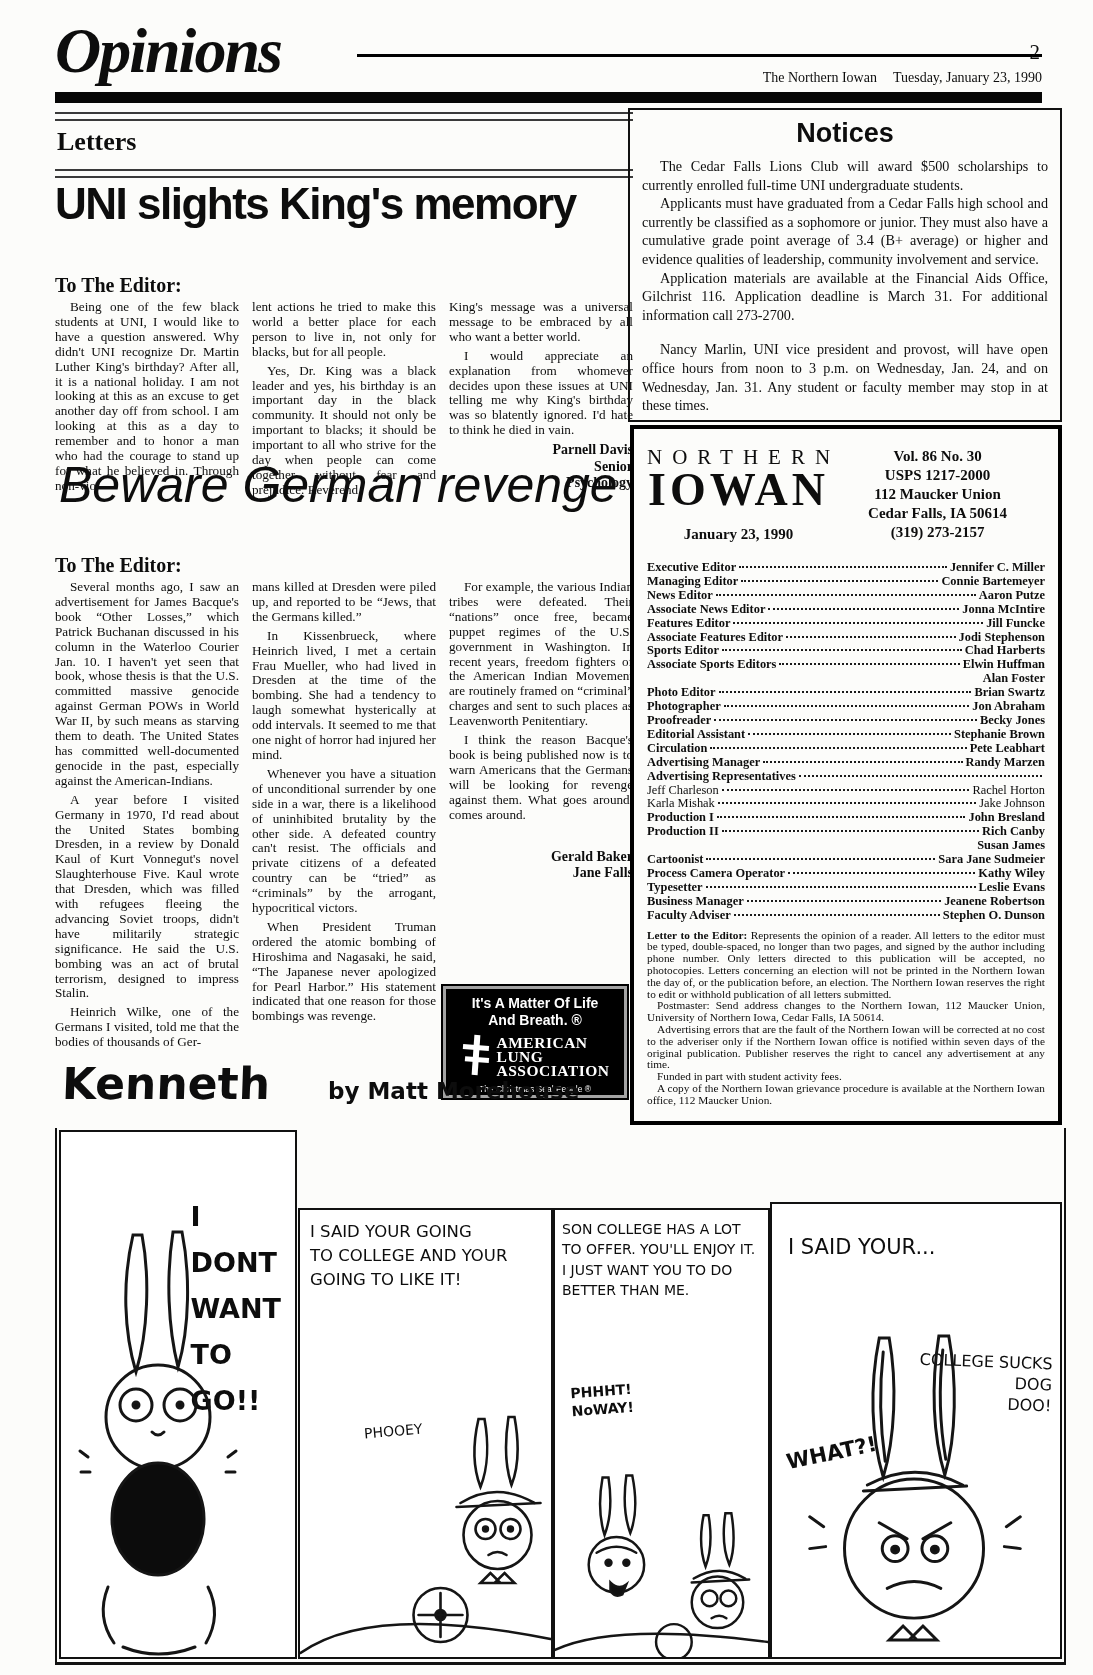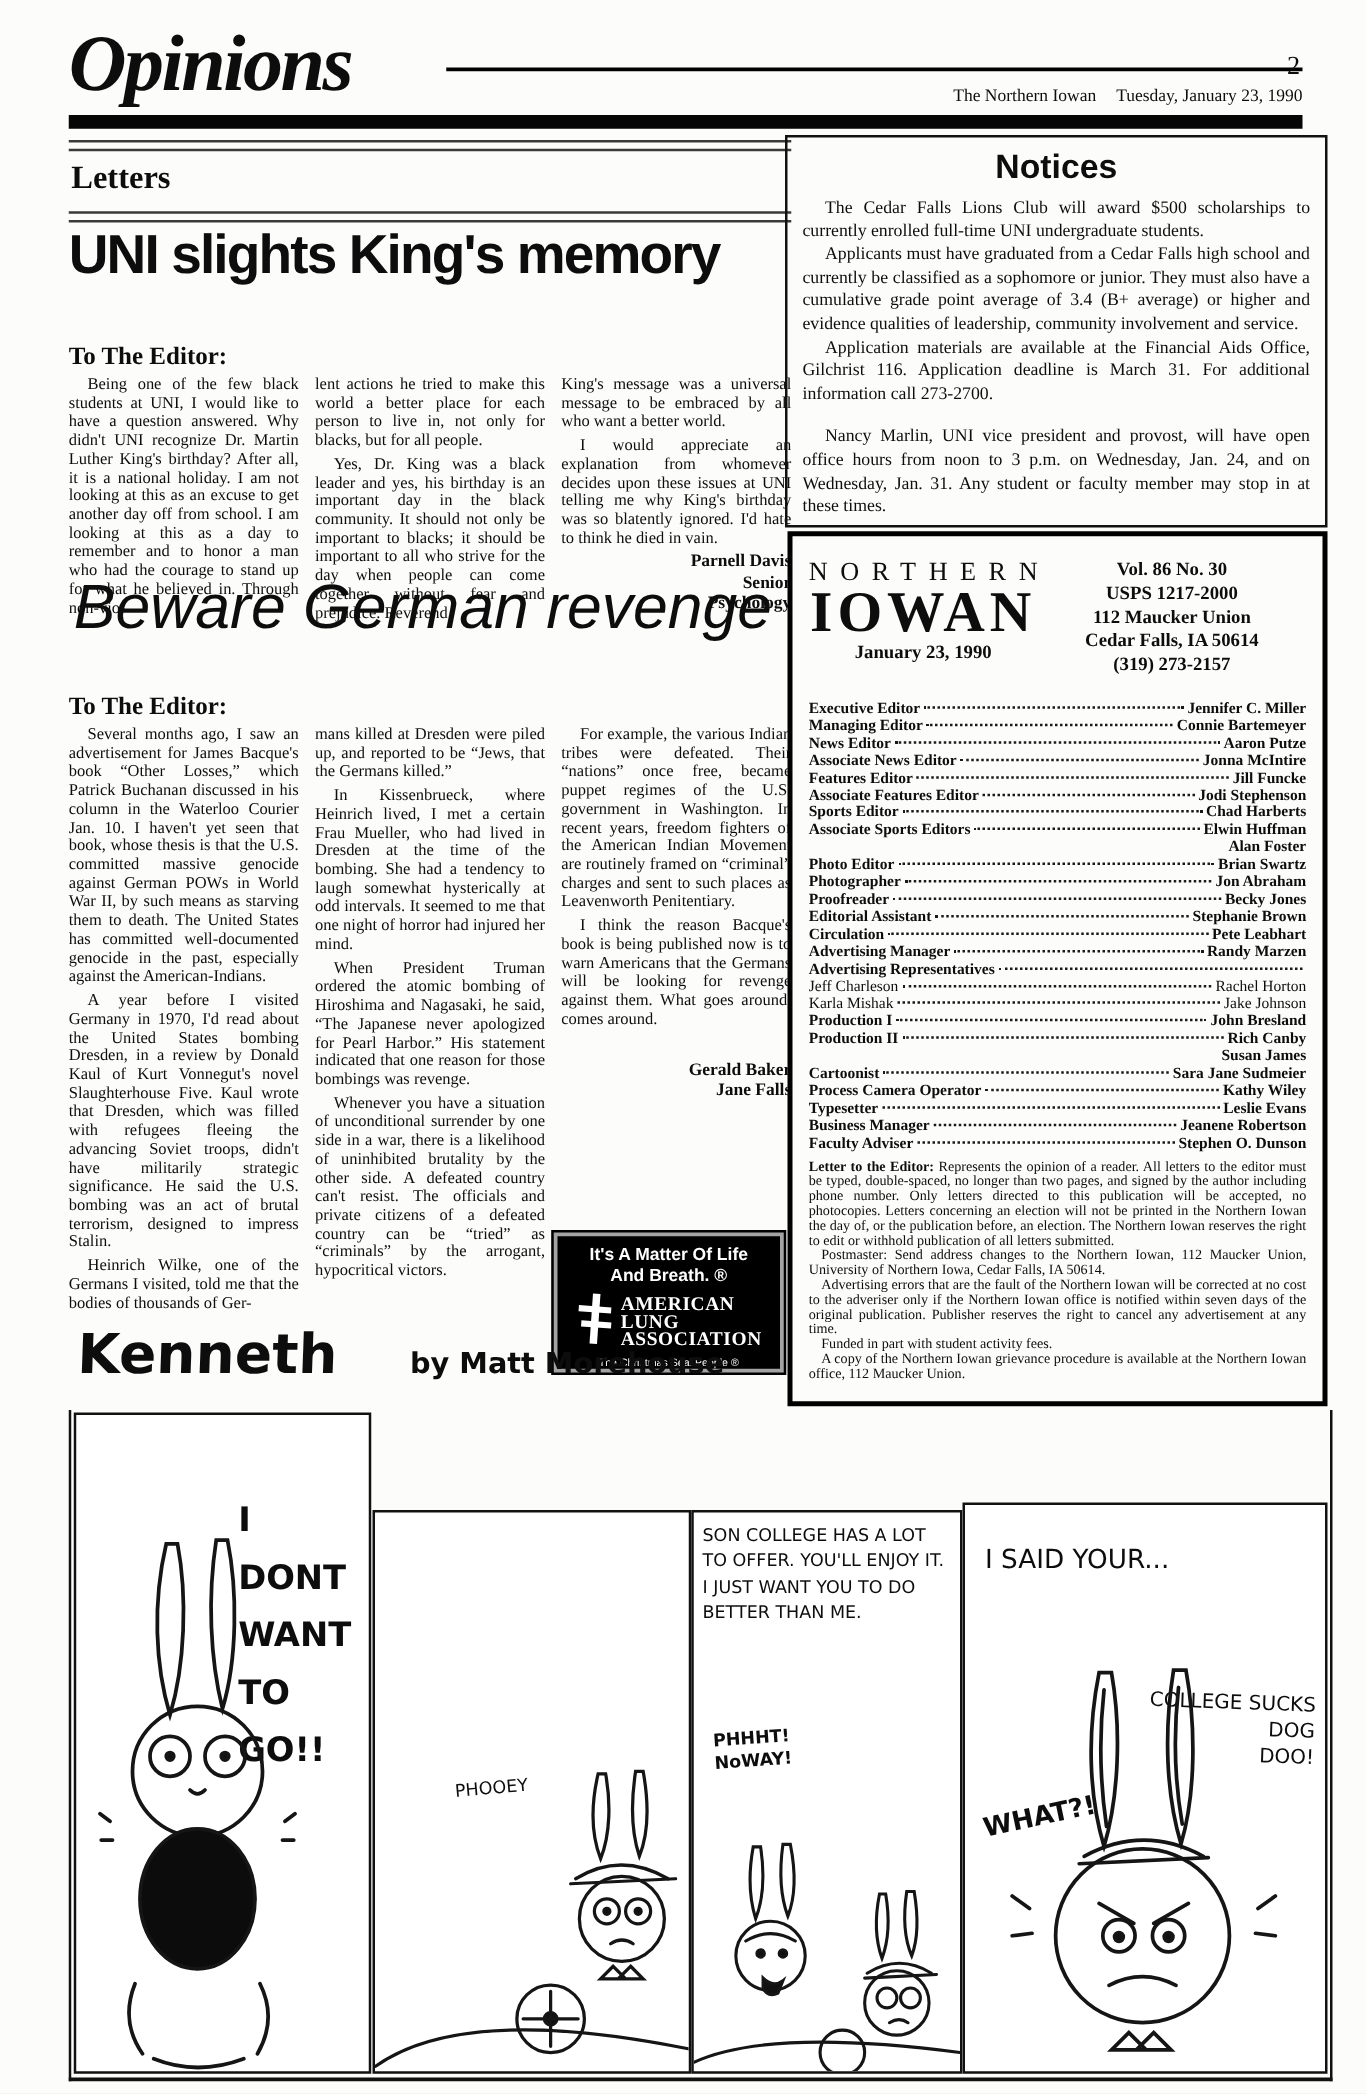--- a/index.html
+++ b/index.html
@@ -49,21 +49,21 @@
   .notices{position:absolute;top:0;left:0;right:0;height:314px;border:2px solid #111;box-sizing:border-box;padding:4px 12px;}
   .notices h2{text-align:center;font:700 27px "Liberation Sans","DejaVu Sans",sans-serif;margin:4px 0 8px;}
   .notices p{font-size:14.2px;line-height:18.6px;text-align:justify;margin:0;text-indent:18px;}
   .notices p:last-child{margin-top:16px;}
 
   .mastbox{position:absolute;top:317px;left:2px;right:0;height:700px;border:4px solid #000;box-sizing:border-box;padding:8px 13px;overflow:hidden;}
   .mast-top{display:flex;margin-top:8px;}
   .mast-logo{width:46%;text-align:center;}
   .mast-northern{font-size:21px;letter-spacing:10px;}
   .mast-iowan{font:700 46px/40px "Liberation Serif",serif;letter-spacing:4px;}
-  .mast-date{font-weight:700;font-size:15px;margin-top:4px;}
+  .mast-date{font-weight:700;font-size:15px;margin-top:16px;}
   .mast-vol{width:54%;text-align:center;font-weight:700;font-size:15px;line-height:19px;padding-top:2px;}
   .staff{margin-top:18px;}
   .staff-row{display:flex;align-items:baseline;font-size:12.4px;line-height:13.9px;}
   .staff-row .role{font-weight:700;white-space:nowrap;}
   .staff-row .leader{flex:1;border-bottom:2px dotted #1a1a1a;margin:0 3px;transform:translateY(-3px);min-width:6px;}
   .staff-row .nm{font-weight:700;white-space:nowrap;}
   .staff-row.plain .role,.staff-row.plain .nm{font-weight:400;}
   .staff-row.cont{justify-content:flex-end;}
   .policy{margin-top:7px;font-size:11.3px;line-height:11.8px;text-align:justify;}
   .policy p{margin:0;text-indent:10px;}
@@ -142,22 +142,22 @@
 
     <div class="cols cols2">
       <div class="tcol">
           <p>Several months ago, I saw an advertisement for James Bacque's book “Other Losses,” which Patrick Buchanan discussed in his column in the Waterloo Courier Jan. 10. I haven't yet seen that book, whose thesis is that the U.S. committed massive genocide against German POWs in World War II, by such means as starving them to death. The United States has committed well-documented genocide in the past, especially against the American-Indians.</p>
           <p>A year before I visited Germany in 1970, I'd read about the United States bombing Dresden, in a review by Donald Kaul of Kurt Vonnegut's novel Slaughterhouse Five. Kaul wrote that Dresden, which was filled with refugees fleeing the advancing Soviet troops, didn't have militarily strategic significance. He said the U.S. bombing was an act of brutal terrorism, designed to impress Stalin.</p>
           <p>Heinrich Wilke, one of the Germans I visited, told me that the bodies of thousands of Ger-</p>
         </div>
       <div class="tcol cont">
           <p>mans killed at Dresden were piled up, and reported to be “Jews, that the Germans killed.”</p>
           <p>In Kissenbrueck, where Heinrich lived, I met a certain Frau Mueller, who had lived in Dresden at the time of the bombing. She had a tendency to laugh somewhat hysterically at odd intervals. It seemed to me that one night of horror had injured her mind.</p>
+          <p>Whenever you have a situation of unconditional surrender by one side in a war, there is a likelihood of uninhibited brutality by the other side. A defeated country can't resist. The officials and private citizens of a defeated country can be “tried” as “criminals” by the arrogant, hypocritical victors.</p>
           <p>When President Truman ordered the atomic bombing of Hiroshima and Nagasaki, he said, “The Japanese never apologized for Pearl Harbor.” His statement indicated that one reason for those bombings was revenge.</p>
-          <p>Whenever you have a situation of unconditional surrender by one side in a war, there is a likelihood of uninhibited brutality by the other side. A defeated country can't resist. The officials and private citizens of a defeated country can be “tried” as “criminals” by the arrogant, hypocritical victors.</p>
         </div>
       <div class="tcol">
         <div>
             <p>For example, the various Indian tribes were defeated. Their “nations” once free, became puppet regimes of the U.S. government in Washington. In recent years, freedom fighters of the American Indian Movement are routinely framed on “criminal” charges and sent to such places as Leavenworth Penitentiary.</p>
             <p>I think the reason Bacque's book is being published now is to warn Americans that the Germans will be looking for revenge against them. What goes around, comes around.</p>
           </div>
         <div class="sig sig2">
             <div>Gerald Baker</div>
             <div>Jane Falls</div>
           </div>
@@ -377,20 +377,23 @@
           <path d="M74,205 q6,6 12,0"></path>
           <ellipse cx="80" cy="292" rx="46" ry="56" fill="#0c0c0c"></ellipse>
           <path d="M10,230 l-8,-6 M12,245 l-9,0 M150,230 l8,-6 M148,245 l9,0"></path>
           <path d="M30,360 q-12,30 6,56 M130,360 q14,28 -2,56"></path>
           <path d="M45,420 q35,14 72,0"></path>
         </g>
       </svg>
     </div>
 
     <div class="panel p2">
+      <div class="speech">I SAID YOUR GOING
+TO COLLEGE AND YOUR
+GOING TO LIKE IT!</div>
       <div class="sfx">PHOOEY</div>
       <svg class="art" height="250" viewBox="0 0 250 250">
         <g fill="none" stroke="#151515" stroke-width="2.6" stroke-linecap="round">
           <path d="M178,12 C172,38 173,62 180,80 C188,60 188,34 184,12 Z"></path>
           <path d="M208,10 C204,36 205,60 211,78 C219,58 218,32 214,10 Z"></path>
           <path d="M160,96 q36,-22 74,0"></path>
           <path d="M156,100 l84,-4"></path>
           <circle cx="197" cy="128" r="34"></circle>
           <circle cx="185" cy="122" r="10"></circle>
           <circle cx="210" cy="122" r="10"></circle>

